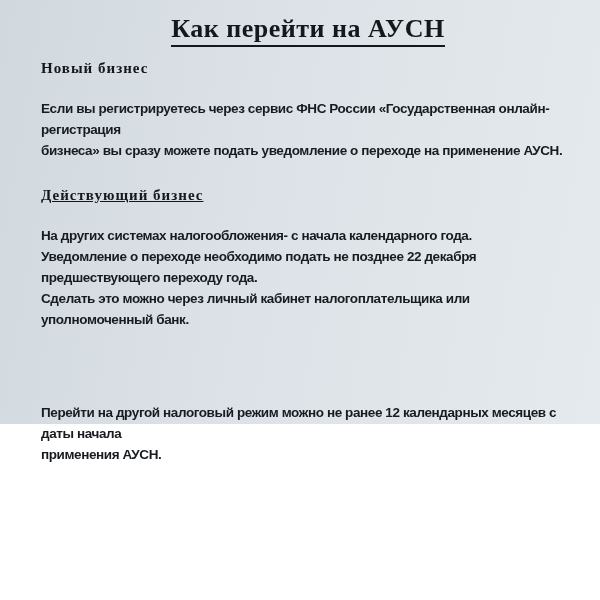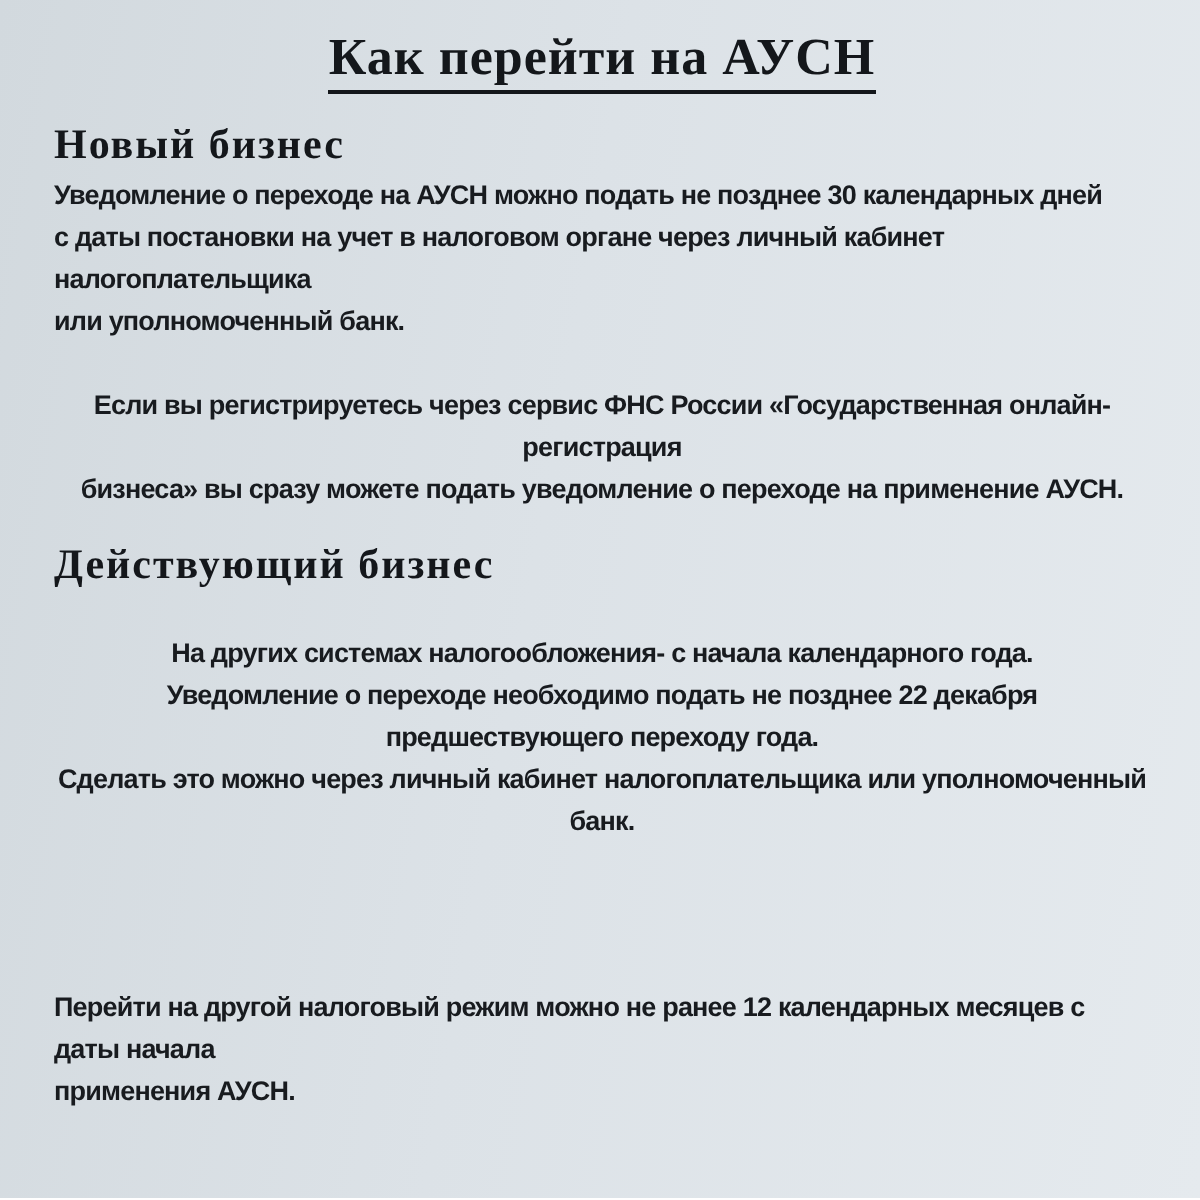--- a/index.html
+++ b/index.html
@@ -3,74 +3,71 @@
 <meta charset="utf-8">
 <style>
   * { margin: 0; padding: 0; box-sizing: border-box; }
   html, body { width: 600px; height: 600px; }
   body {
     font-family: "Liberation Sans", sans-serif;
     overflow: hidden;
   }
   .page {
     width: 600px;
-    height: 599px;
+    height: 424px;
     background: linear-gradient(100deg, #d2d9de 0%, #dce2e7 45%, #e5eaee 100%);
-    padding: 14px 25px 0 27px;
+    padding: 14px 25px 0 41px;
     color: #16191d;
   }
   .title-row {
     text-align: center;
     margin-bottom: 13px;
   }
   .title-text {
     display: inline-block;
     font-family: "Liberation Serif", serif;
     font-weight: 700;
     font-size: 26px;
     letter-spacing: 0.5px;
     color: #14171b;
     border-bottom: 2.5px solid #14171b;
     padding-bottom: 1px;
   }
   .section-heading {
     font-family: "Liberation Serif", serif;
     font-weight: 700;
-    font-size: 21px;
+    font-size: 15px;
     letter-spacing: 1px;
     color: #14171b;
     margin-bottom: 2px;
   }
   .body-par {
     font-family: "Liberation Sans", sans-serif;
     font-weight: 700;
     font-size: 13.5px;
     letter-spacing: -0.4px;
     line-height: 21px;
     color: #181b1f;
     white-space: pre-line;
   }
-  .gap-top     { margin-top: 21px; text-align: center; }
+  .gap-top     { margin-top: 21px; }
   .gap-top-big { margin-top: 72px; }
-  .heading-gap { margin-top: 15px; }
+  .heading-gap { margin-top: 26px; text-decoration: underline; }
 </style>
 </head>
 <body>
 
 <div class="page">
 
   <div class="title-row">
     <span class="title-text">Как перейти на АУСН</span>
   </div>
 
   <h2 class="section-heading">Новый бизнес</h2>
 
-  <p class="body-par">Уведомление о переходе на АУСН можно подать не позднее 30 календарных дней
-с даты постановки на учет в налоговом органе через личный кабинет налогоплательщика
-или уполномоченный банк.</p>
 
   <p class="body-par gap-top">Если вы регистрируетесь через сервис ФНС России «Государственная онлайн-регистрация
 бизнеса» вы сразу можете подать уведомление о переходе на применение АУСН.</p>
 
   <h2 class="section-heading heading-gap">Действующий бизнес</h2>
 
 
   <p class="body-par gap-top">На других системах налогообложения- с начала календарного года.
 Уведомление о переходе необходимо подать не позднее 22 декабря
 предшествующего переходу года.

